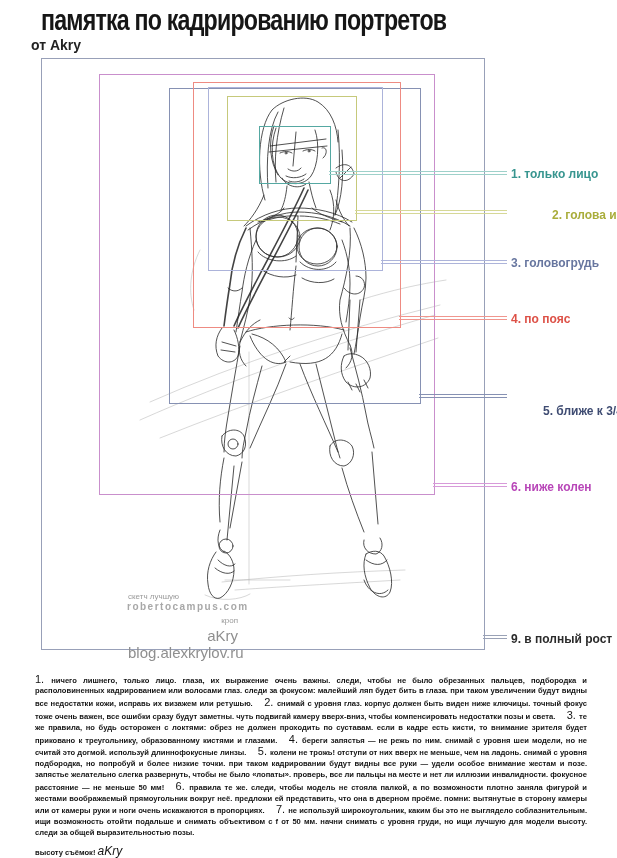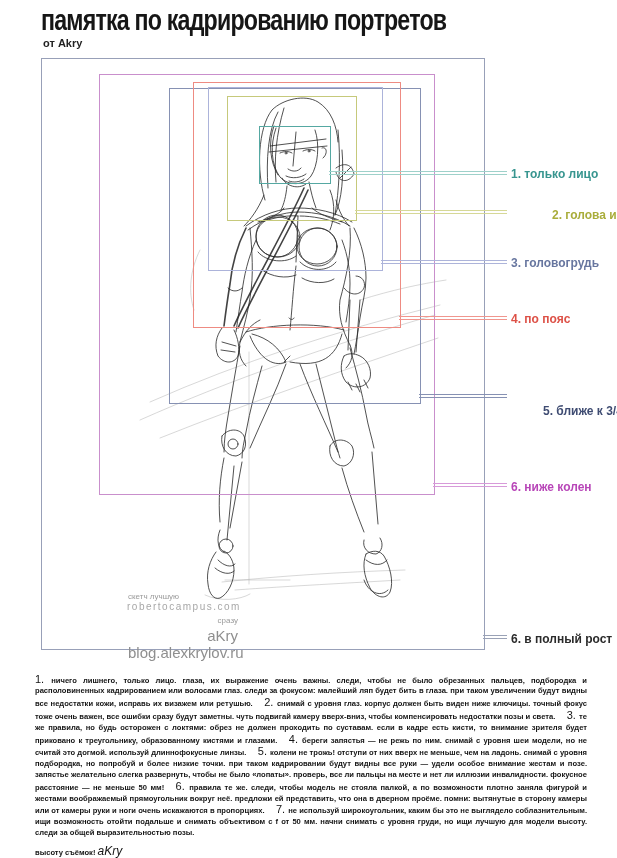--- a/index.html
+++ b/index.html
@@ -2,21 +2,21 @@
 <html><head>
 <meta charset="utf-8">
 <style>
   html,body{margin:0;padding:0;background:#ffffff;}
   #page{position:relative;width:617px;height:858px;background:#fff;overflow:hidden;
         font-family:"Liberation Sans",sans-serif;color:#1a1a1a;}
   
   .title{position:absolute;left:41px;top:4px;font-size:29px;font-weight:bold;
          letter-spacing:-1px;transform:scaleX(.8);transform-origin:left top;
          white-space:nowrap;color:#161616;}
-  .subtitle{position:absolute;left:43px;top:37px;font-size:11px;font-weight:bold;color:#222;}
+  .subtitle{position:absolute;left:31px;top:37px;font-size:14px;font-weight:bold;color:#222;}
   
   .box{position:absolute;border:1px solid;background:transparent;}
   .b7{left:41px;top:58px;width:442px;height:590px;border-color:#98a0b8;}
   .b6{left:99px;top:74px;width:334px;height:419px;border-color:#c98fcc;}
   .b5{left:169px;top:88px;width:250px;height:314px;border-color:#8691b3;}
   .b4{left:193px;top:82px;width:206px;height:244px;border-color:#ee8b82;}
   .b3{left:208px;top:87px;width:173px;height:182px;border-color:#acb3da;}
   .b2{left:227px;top:96px;width:128px;height:123px;border-color:#c6c97b;}
   .b1{left:259px;top:126px;width:70px;height:56px;border-color:#55a8a2;}
   
@@ -30,21 +30,21 @@
   .k7{left:483px;top:635px;width:24px;border-color:#9aa2b6;}
   
   .lab{position:absolute;left:511px;font-size:12px;font-weight:bold;white-space:nowrap;}
   .c1{color:#37958f;} .c2{color:#a9ad3b;} .c3{color:#67769f;} .c4{color:#dd5147;}
   .c5{color:#3f4c72;} .c6{color:#b846b8;} .c7{color:#2b2b2b;}
   .l1{top:167px;} .l2{top:208px;margin-left:41px;} .l3{top:256px;} .l4{top:312px;}
   .l5{top:404px;margin-left:32px;} .l6{top:480px;} .l7{top:632px;}
   
   .cr{position:absolute;color:#9a9a9a;}
   .cr1{left:128px;top:592px;font-size:8px;}
-  .cr2{left:127px;top:601px;font-size:10px;font-weight:normal;letter-spacing:1.5px;color:#a8a8a8;}
+  .cr2{left:127px;top:601px;font-size:10px;font-weight:bold;letter-spacing:1.5px;color:#a8a8a8;}
   .cr3{left:128px;top:616px;width:110px;text-align:right;font-size:8px;}
   .cr4{left:128px;top:627px;width:110px;text-align:right;font-size:15px;color:#8f8f8f;}
   
   #sketch{position:absolute;left:0;top:0;pointer-events:none;}
   #sketch .ink path,#sketch .ink circle,#sketch .ink ellipse
     {fill:none;stroke:#2b2b2b;stroke-width:1;stroke-linecap:round;opacity:.82;}
   #sketch .bold path{fill:none;stroke:#222;stroke-width:1.6;stroke-linecap:round;opacity:.85;}
   #sketch .faint path{fill:none;stroke:#a8a8a8;stroke-width:1;stroke-linecap:round;opacity:.45;}
   
   .tips{position:absolute;left:35px;top:666px;width:552px;text-align:justify;
@@ -196,25 +196,25 @@
   <div class="conn k5"></div>
   <div class="conn k6"></div>
   <div class="conn k7"></div>
 
   <div class="lab l1 c1">1. только лицо</div>
   <div class="lab l2 c2">2. голова и плечи</div>
   <div class="lab l3 c3">3. головогрудь</div>
   <div class="lab l4 c4">4. по пояс</div>
   <div class="lab l5 c5">5. ближе к 3/4</div>
   <div class="lab l6 c6">6. ниже колен</div>
-  <div class="lab l7 c7">6. в полный рост</div>
+  <div class="lab l7 c7">9. в полный рост</div>
 
   <div class="cr cr1">скетч лучшую</div>
   <div class="cr cr2">robertocampus.com</div>
-  <div class="cr cr3">сразу</div>
+  <div class="cr cr3">кроп</div>
   <div class="cr cr4">aKry blog.alexkrylov.ru</div>
 
   <p class="tips"><span class="tip-num">1.&nbsp;</span><span>ничего лишнего, только лицо. глаза, их выражение очень важны. следи, чтобы не было обрезанных пальцев, подбородка и располовиненных кадрированием или волосами глаз. следи за фокусом: малейший ляп будет бить в глаза. при таком увеличении будут видны все недостатки кожи, исправь их визажем или ретушью.   </span><span class="tip-num">2.&nbsp;</span><span>снимай с уровня глаз. корпус должен быть виден ниже ключицы. точный фокус тоже очень важен, все ошибки сразу будут заметны. чуть подвигай камеру вверх-вниз, чтобы компенсировать недостатки позы и света.   </span><span class="tip-num">3.&nbsp;</span><span>те же правила, но будь осторожен с локтями: обрез не должен проходить по суставам. если в кадре есть кисти, то внимание зрителя будет приковано к треугольнику, образованному кистями и глазами.   </span><span class="tip-num">4.&nbsp;</span><span>береги запястья — не режь по ним. снимай с уровня шеи модели, но не считай это догмой. используй длиннофокусные линзы.   </span><span class="tip-num">5.&nbsp;</span><span>колени не трожь! отступи от них вверх не меньше, чем на ладонь. снимай с уровня подбородка, но попробуй и более низкие точки. при таком кадрировании будут видны все руки — удели особое внимание жестам и позе. запястье желательно слегка развернуть, чтобы не было «лопаты». проверь, все ли пальцы на месте и нет ли иллюзии инвалидности. фокусное расстояние — не меньше 50 мм!   </span><span class="tip-num">6.&nbsp;</span><span>правила те же. следи, чтобы модель не стояла палкой, а по возможности плотно заняла фигурой и жестами воображаемый прямоугольник вокруг неё. предложи ей представить, что она в дверном проёме. помни: вытянутые в сторону камеры или от камеры руки и ноги очень искажаются в пропорциях.   </span><span class="tip-num">7.&nbsp;</span><span>не используй широкоугольник, каким бы это не выглядело соблазнительным. ищи возможность отойти подальше и снимать объективом с f от 50 мм. начни снимать с уровня груди, но ищи лучшую для модели высоту. следи за общей выразительностью позы.   </span></p>
   <p class="closing">
     <span>высоту съёмок!</span>
     <span class="sig">aKry</span>
   </p>
 
 </div>
 

